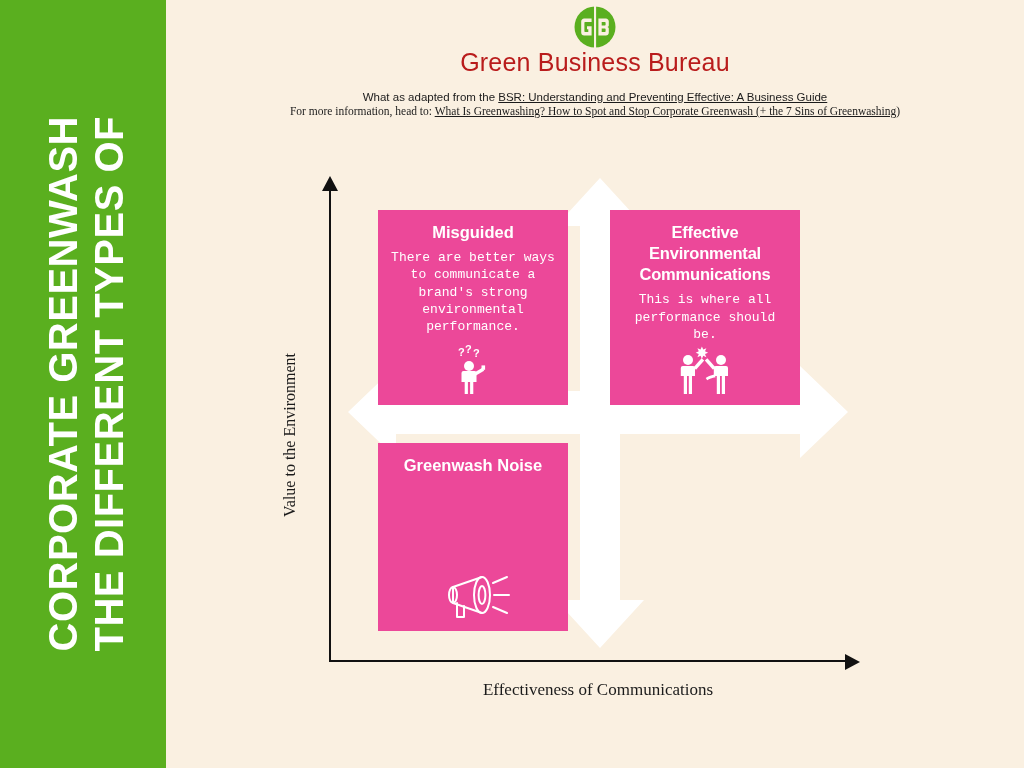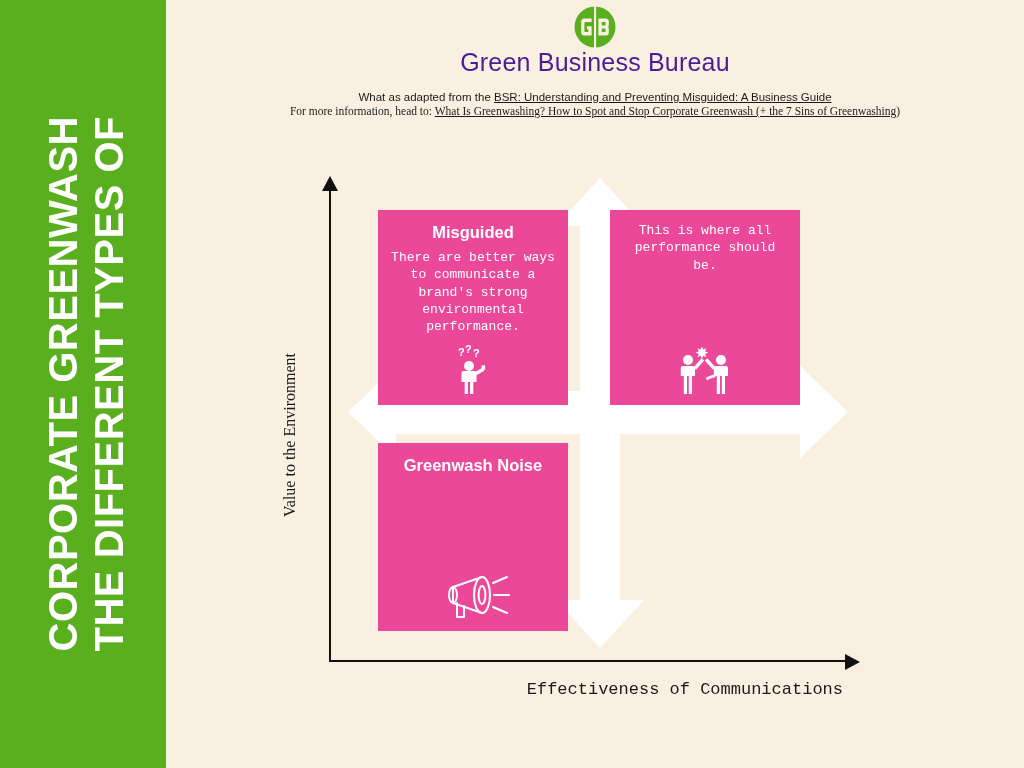--- a/index.html
+++ b/index.html
@@ -41,21 +41,21 @@
   #header { position:absolute; left:166px; top:0; width:858px; height:150px; }
 
   #logo {
     position:absolute; left:calc(50% - 21px); top:6px;
     width:42px; height:42px;
   }
   #brand-name {
     position:absolute; top:48px; left:0; width:100%;
     text-align:center;
     font-family:"Liberation Sans", sans-serif;
-    font-size:25px; color:#4c1d95; font-weight:400;
+    font-size:25px; color:#b91c1c; font-weight:400;
     letter-spacing:0.2px;
   }
   .credit {
     position:absolute; left:0; width:100%; text-align:center;
     font-size:11.5px; color:#1b1b1b;
     font-family:"Liberation Sans", sans-serif;
   }
   #credit1 { top:91px; }
   #credit2 { top:105px;font-family:Liberation Serif, serif; }
   .credit a, .credit .lnk {
@@ -93,22 +93,22 @@
     width:24px; height:230px;
     display:flex; align-items:center; justify-content:center;
   }
   #y-axis-label span {
     writing-mode:vertical-rl; transform:rotate(180deg);
     font-family:"Liberation Serif", serif;
     font-size:16px; color:#1b1b1b; white-space:nowrap;
   }
   #x-axis-label {
     position:absolute; left:353px; top:680px; width:490px;
-    text-align:right;
-    font-family:Liberation Mono, monospace;
+    text-align:center;
+    font-family:Liberation Serif, serif;
     font-size:17px; color:#1b1b1b;
   }
 
   
   #cross {
     position:absolute; left:348px; top:178px;
     width:500px; height:470px;
     pointer-events:none;
   }
 
@@ -170,21 +170,21 @@
                M27.7 16.0 L27.7 19.5 L30.9 19.5 C31.4 19.5 31.6 19.2 31.6 18.7
                L31.6 16.8 C31.6 16.3 31.4 16.0 30.9 16.0 Z
                M27.7 22.6 L27.7 26.0 L30.9 26.0 C31.4 26.0 31.6 25.7 31.6 25.2
                L31.6 23.3 C31.6 22.8 31.4 22.6 30.9 22.6 Z" fill="#FAF0E1"></path>
     </svg>
   </div>
 
   <div id="brand-name">Green Business Bureau</div>
 
   <div class="credit" id="credit1">
-    <span>What as adapted from the </span><span class="lnk">BSR: Understanding and Preventing Misguided: A Business Guide</span>
+    <span>What as adapted from the </span><span class="lnk">BSR: Understanding and Preventing Effective: A Business Guide</span>
   </div>
 
   <div class="credit" id="credit2">
     <span>For more information, head to: </span><span class="lnk">What Is Greenwashing? How to Spot and Stop Corporate Greenwash (+ the 7 Sins of Greenwashing</span><span>)</span>
   </div>
 </div>
 
 <div id="matrix">
 
   <div id="y-axis-arrow"></div>
@@ -221,20 +221,21 @@
           <circle cx="19" cy="21" r="5"></circle>
           <path d="M13.5 26 h11 a2 2 0 0 1 2 2 v9 h-3.2 v12 h-3.2 v-12 h-2.2 v12 h-3.2 v-12 h-3.2 v-9 a2 2 0 0 1 2 -2 z"></path>
           <path d="M24.8 27.2 l7.6 -4.4 1.7 2.9 -8.1 4.7 z"></path>
           <path d="M31.5 20.4 l3.6 0 0 4.4 -3.6 0 z"></path>
         </g>
       </svg>
     </div>
   </div>
 
   <div class="quad" id="quad-tr">
+    <div class="q-title">Effective Environmental Communications</div>
     <div class="q-desc">This is where all performance should be.</div>
     <div class="q-icon">
       <svg width="62" height="52" viewBox="0 0 62 52">
         <g fill="#ffffff">
 
           <path d="M31 2 l2.2 5 5-2.2 -2.2 5 5 2.2 -5 2.2 2.2 5 -5-2.2 -2.2 5 -2.2-5 -5 2.2 2.2-5 -5-2.2 5-2.2 -2.2-5 5 2.2 z" transform="translate(0,1) scale(0.62) translate(14,2)"></path>
 
           <circle cx="14" cy="17" r="5"></circle>
           <path d="M9 23 h10 a2 2 0 0 1 2 2 v8 h-3 v18 h-3.2 v-18 h-1.8 v18 h-3.2 v-18 h-3 v-8 a2 2 0 0 1 2 -2 z"></path>
           <path d="M19.6 24.2 l8 -9 2.6 2.3 -8.2 9.2 z"></path>

